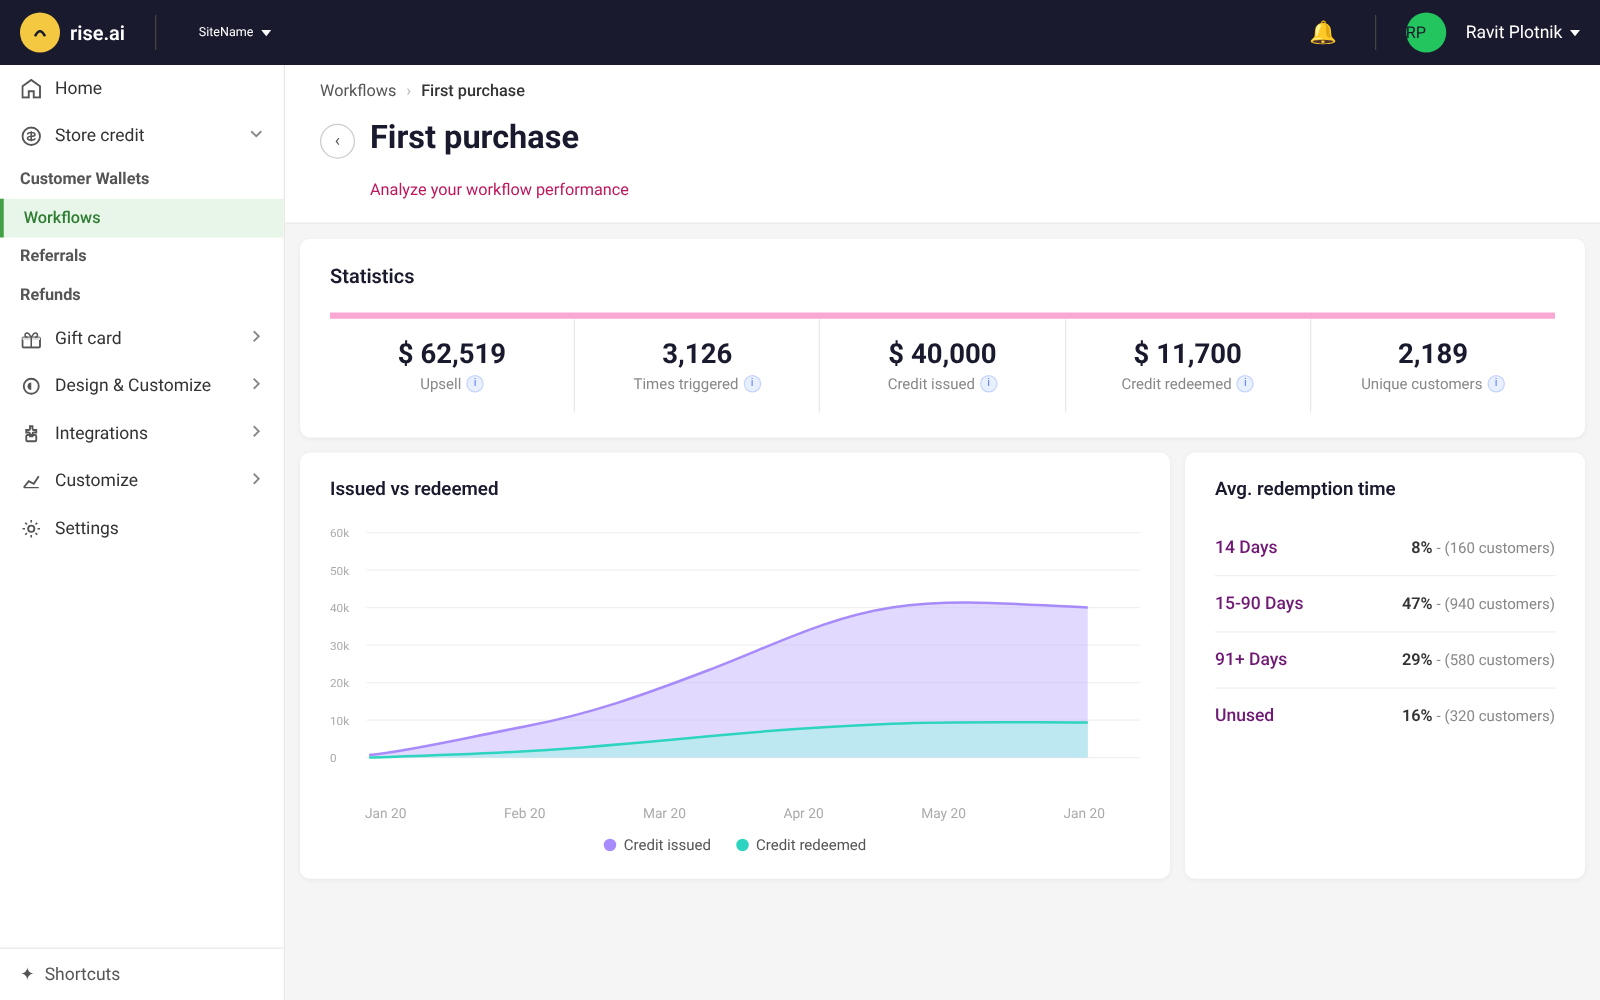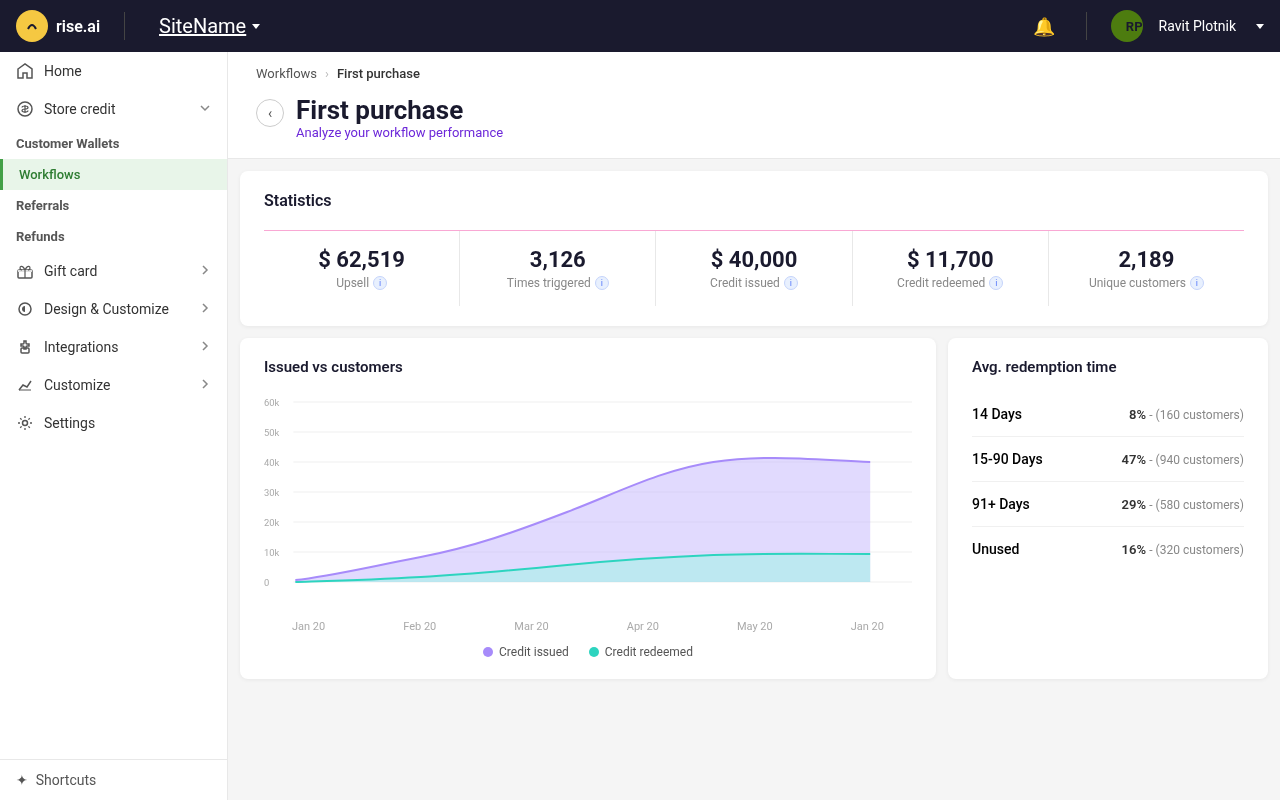--- a/index.html
+++ b/index.html
@@ -4,26 +4,26 @@
   <style>
     * { margin: 0; padding: 0; box-sizing: border-box; }
     body { font-family: -apple-system, BlinkMacSystemFont, 'Segoe UI', Roboto, sans-serif; background: #f5f5f5; color: #1a1a2e; width: 1280px; height: 800px; overflow: hidden; display: flex; flex-direction: column; }
 
     
     .top-nav { height: 52px; background: #1a1a2e; display: flex; align-items: center; padding: 0 16px; gap: 16px; flex-shrink: 0; }
     .logo { display: flex; align-items: center; gap: 8px; cursor: pointer; }
     .logo-icon { width: 32px; height: 32px; background: #f5c842; border-radius: 50%; display: flex; align-items: center; justify-content: center; font-weight: bold; font-size: 14px; color: #1a1a2e; }
     .logo-text { color: white; font-weight: 600; font-size: 16px; }
     .nav-divider { width: 1px; height: 28px; background: #444; margin: 0 8px; }
-    .site-name { color: white; font-size: 20px; display: flex; align-items: center; gap: 6px; cursor: pointer; padding: 6px 10px; border-radius: 6px; text-decoration: underline; }
+    .site-name { color: white; font-size: 10px; display: flex; align-items: center; gap: 6px; cursor: pointer; padding: 6px 10px; border-radius: 6px; }
     .chevron-down { display: inline-block; width: 0; height: 0; border-left: 4px solid transparent; border-right: 4px solid transparent; border-top: 5px solid white; }
     .nav-spacer { flex: 1; }
     .bell-icon { color: white; font-size: 18px; cursor: pointer; padding: 6px; }
-    .user-avatar { width: 32px; height: 32px; background: #4d7c0f; border-radius: 50%; display: flex; align-items: center; justify-content: flex-end; font-weight: bold; font-size: 13px; color: #1a1a2e; cursor: pointer; }
-    .user-name { color: white; font-size: 14px; display: flex; align-items: center; gap: 20px; cursor: pointer; }
+    .user-avatar { width: 32px; height: 32px; background: #22c55e; border-radius: 50%; display: flex; align-items: center; justify-content: flex-start; font-weight: normal; font-size: 13px; color: #1a1a2e; cursor: pointer; }
+    .user-name { color: white; font-size: 14px; display: flex; align-items: center; gap: 6px; cursor: pointer; }
 
     
     .main-layout { display: flex; flex: 1; overflow: hidden; }
 
     
     .sidebar { width: 228px; background: white; border-right: 1px solid #e8e8e8; display: flex; flex-direction: column; flex-shrink: 0; overflow-y: auto; }
     .sidebar-item { display: flex; align-items: center; gap: 10px; padding: 10px 16px; cursor: pointer; font-size: 14px; color: #333; border-radius: 0; }
     .sidebar-item .icon { width: 18px; height: 18px; display: flex; align-items: center; justify-content: center; flex-shrink: 0; }
     .sidebar-sub-item { display: block; padding: 8px 16px; font-size: 13px; color: #555; cursor: pointer; font-weight: bold; }
     .sidebar-sub-item.active { color: #2e7d32; background: #e8f5e9; font-weight: 500; border-left: 3px solid #43a047; }
@@ -33,31 +33,31 @@
 
     
     .content { flex: 1; overflow-y: auto; background: #f5f5f5; padding: 0; }
     .breadcrumb { display: flex; align-items: center; gap: 8px; font-size: 13px; color: #888; padding-bottom: 14px; }
     .breadcrumb-link { color: #555; cursor: pointer; }
     .breadcrumb-sep { color: #bbb; }
     .breadcrumb-current { color: #333; font-weight: 500; }
     .page-header-row { display: flex; align-items: flex-start; gap: 12px; }
     .back-btn { width: 28px; height: 28px; border: 1px solid #ccc; border-radius: 50%; display: flex; align-items: center; justify-content: center; cursor: pointer; color: #555; font-size: 14px; flex-shrink: 0; margin-top: 4px; }
     .page-title { font-size: 26px; font-weight: 700; color: #1a1a2e; }
-    .page-subtitle { font-size: 13px; color: #6d28d9; margin-top: 0; }
+    .page-subtitle { font-size: 13px; color: #be185d; margin-top: 20px; }
     .stats-label { font-size: 13px; color: #555; margin-bottom: 12px; font-weight: 500; }
     .date-dropdown { display: flex; align-items: center; gap: 8px; border: 1px solid #ccc; border-radius: 6px; padding: 8px 14px; font-size: 14px; cursor: pointer; background: white; width: 200px; }
     .date-dropdown .cal-icon { color: #666; font-size: 14px; }
     .date-dropdown .dd-text { flex: 1; color: #333; }
     .date-dropdown .dd-chevron { color: #888; }
 
     
     .statistics-card { background: white; margin: 12px; border-radius: 8px; padding: 20px 24px; box-shadow: 0 1px 4px rgba(0,0,0,0.06); }
     .statistics-title { font-size: 16px; font-weight: 600; color: #1a1a2e; margin-bottom: 20px; }
-    .stats-grid { display: flex; border-top: 1px solid #f9a8d4; }
+    .stats-grid { display: flex; border-top: 5px solid #f9a8d4; }
     .stat-item { flex: 1; padding: 16px 20px; text-align: center; border-right: 1px solid #e8e8e8; }
     .stat-item:last-child { border-right: none; }
     .stat-value { font-size: 22px; font-weight: 700; color: #1a1a2e; display: flex; align-items: center; justify-content: center; gap: 4px; }
     .stat-label { font-size: 12px; color: #888; margin-top: 4px; display: flex; align-items: center; justify-content: center; gap: 4px; }
     .info-icon { width: 14px; height: 14px; border-radius: 50%; background: #e8f0fe; color: #5c7cfa; font-size: 9px; display: inline-flex; align-items: center; justify-content: center; cursor: pointer; border: 1px solid #c5d4fb; }
 
     
     .charts-row { display: flex; gap: 12px; margin: 0 12px 12px; }
     .chart-card { background: white; border-radius: 8px; padding: 20px 24px; box-shadow: 0 1px 4px rgba(0,0,0,0.06); }
     .chart-card.main-chart { flex: 1; }
@@ -66,21 +66,21 @@
 
     
     .chart-area { width: 100%; height: 220px; }
     .chart-legend { display: flex; gap: 20px; justify-content: center; margin-top: 12px; }
     .legend-item { display: flex; align-items: center; gap: 6px; font-size: 12px; color: #555; }
     .legend-dot { width: 10px; height: 10px; border-radius: 50%; }
 
     
     .redemption-row { display: flex; justify-content: space-between; align-items: center; padding: 14px 0; border-bottom: 1px solid #f0f0f0; }
     .redemption-row:last-child { border-bottom: none; }
-    .redemption-label { font-size: 14px; color: #000000; font-weight: 500; }
+    .redemption-label { font-size: 14px; color: #701a75; font-weight: 500; }
     .redemption-value { font-size: 13px; color: #555; }
     .redemption-pct { font-weight: 600; color: #333; }
     .redemption-customers { color: #888; font-size: 12px; }
   </style>
 </head>
 <body>
 
 <nav class="top-nav">
   <div class="logo">
     <div class="logo-icon">
@@ -286,21 +286,21 @@
             <span>Unique customers</span>
             <span class="info-icon">i</span>
           </div>
         </div>
       </div>
     </div>
 
     <div class="charts-row">
 
       <div class="chart-card main-chart">
-        <div class="chart-title">Issued vs customers</div>
+        <div class="chart-title">Issued vs redeemed</div>
         <svg class="chart-area" viewBox="0 0 620 200" preserveAspectRatio="none" style="width:100%;height:200px;">
 
           <text x="0" y="14" font-size="9" fill="#aaa">60k</text>
           <text x="0" y="44" font-size="9" fill="#aaa">50k</text>
           <text x="0" y="74" font-size="9" fill="#aaa">40k</text>
           <text x="0" y="104" font-size="9" fill="#aaa">30k</text>
           <text x="0" y="134" font-size="9" fill="#aaa">20k</text>
           <text x="0" y="164" font-size="9" fill="#aaa">10k</text>
           <text x="0" y="194" font-size="9" fill="#aaa">0</text>
 

